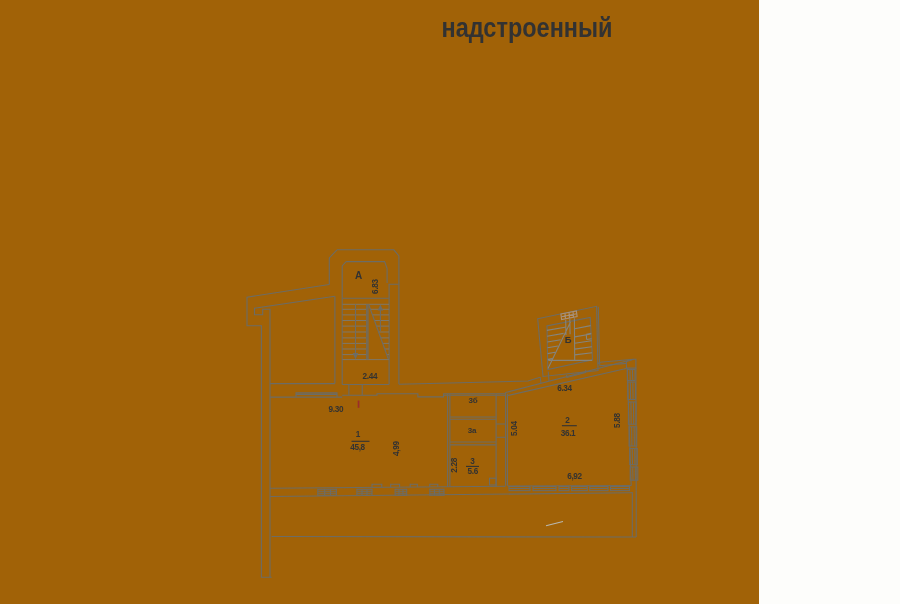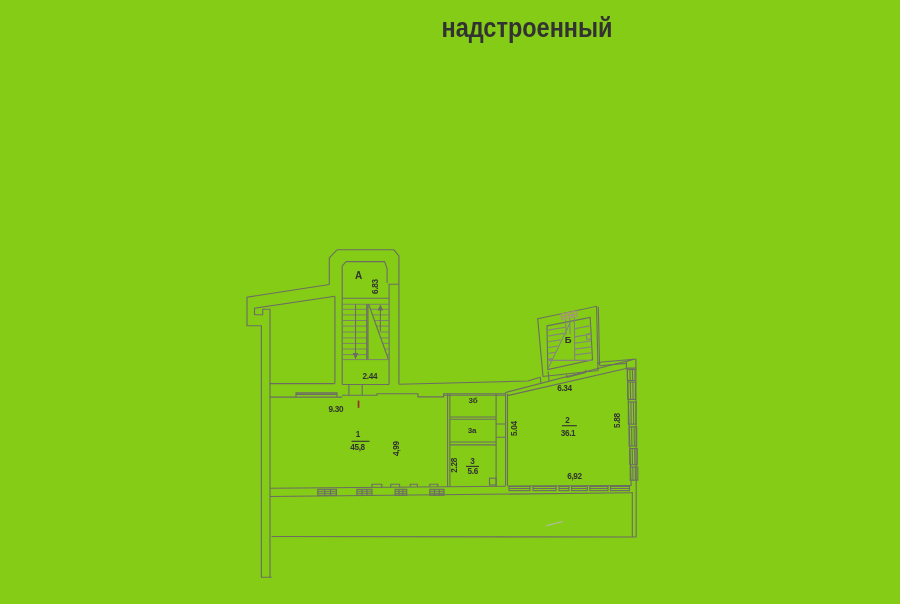--- a/index.html
+++ b/index.html
@@ -1,16 +1,16 @@
 <!DOCTYPE html>
 <html><head>
 <meta charset="utf-8">
 <style>
 html,body{margin:0;padding:0;background:#fdfdfb;}
-#page{width:900px;height:604px;position:relative;background:#84cc16;font-family:"Liberation Sans",sans-serif;}
+#page{width:759px;height:604px;position:relative;background:#a16207;font-family:"Liberation Sans",sans-serif;}
 svg{position:absolute;left:0;top:0;filter:blur(0.32px);}
 text{font-family:"Liberation Sans",sans-serif;fill:#323232;}
 </style>
 </head>
 <body>
 <div id="page">
 <svg width="900" height="604" viewBox="0 0 900 604">
 <g fill="none" stroke="#6c6c65" stroke-width="1.1">
 
 <text x="527" y="36.8" text-anchor="middle" font-size="28.5" font-weight="bold" fill="#3b3f42" stroke="none" textLength="171" lengthAdjust="spacingAndGlyphs">надстроенный</text>

